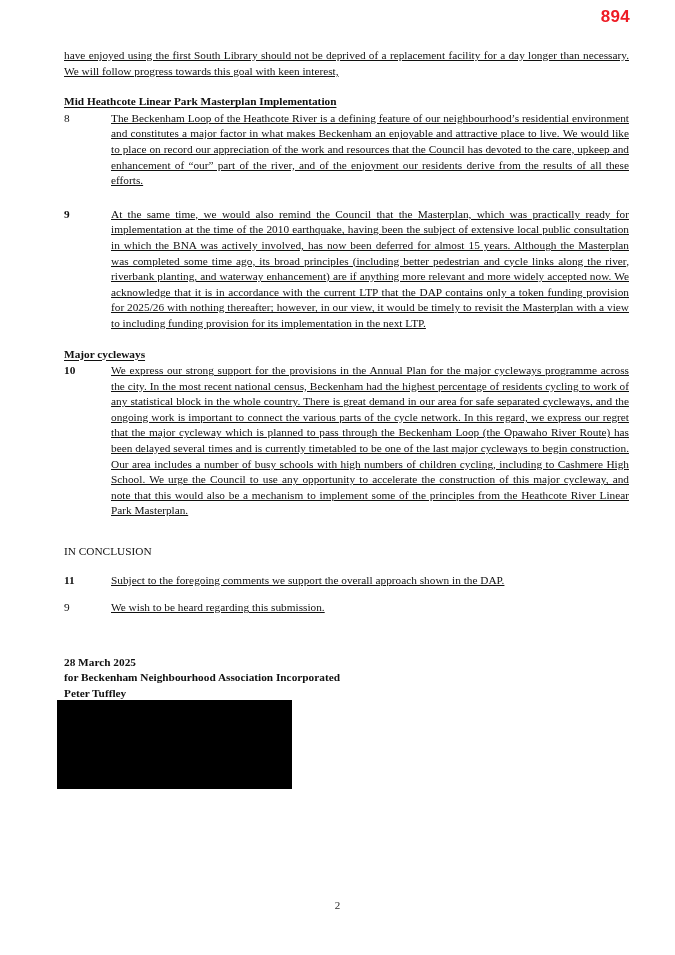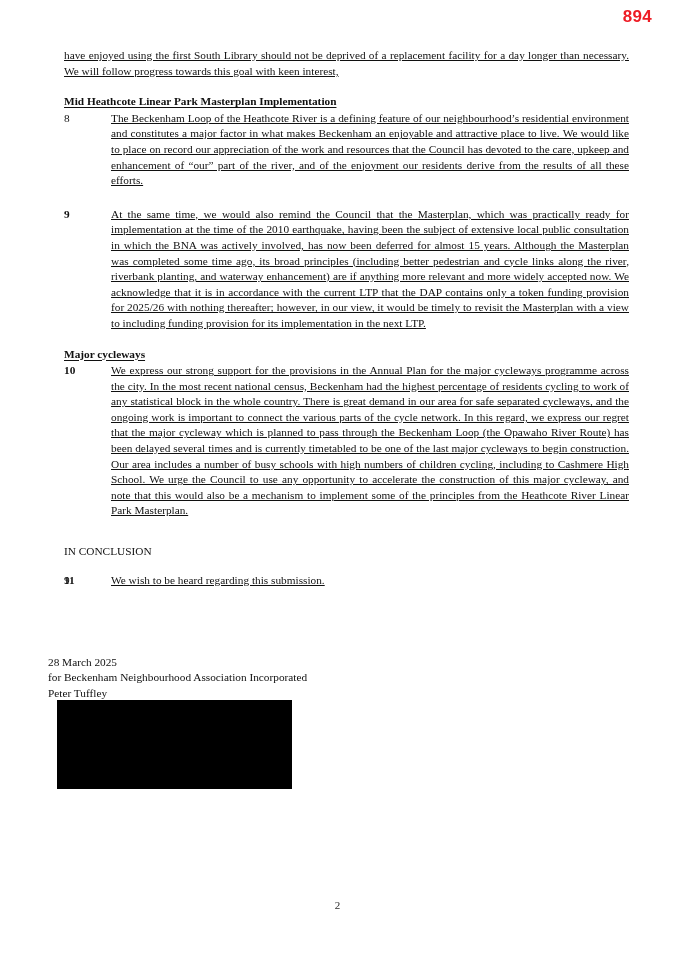--- a/index.html
+++ b/index.html
@@ -18,21 +18,21 @@
     height: 955px;
     background: #ffffff;
     overflow: hidden;
     box-sizing: border-box;
   }
 
   
   .stamp-number {
     position: absolute;
     top: 8px;
-    right: 23px;
+    right: 45px;
     font-family: "Liberation Sans", "DejaVu Sans", sans-serif;
     font-size: 17px;
     font-weight: 700;
     letter-spacing: 0.3px;
     line-height: 1;
     color: #ee1c25;
     text-align: center;
   }
 
   
@@ -86,23 +86,24 @@
 
   .plain-heading {
     font-size: 11.3px;
     line-height: 15.6px;
     margin: 4px 0 13px 0;
   }
 
   
   .sign-block {
     position: absolute;
-    left: 48px;
+    left: 64px;
     top: 655px;
     width: 420px;
+    font-weight: bold;
   }
   .sign-line {
     font-size: 11.3px;
     line-height: 15.4px;
     white-space: nowrap;
   }
 
   
   .redaction {
     position: absolute;
@@ -156,21 +157,21 @@
 
     <div class="para numbered">
       <span class="num bold">10</span><span>We express our strong support for the provisions in the Annual Plan for the major cycleways programme across the city. In the most recent national census, Beckenham had the highest percentage of residents cycling to work of any statistical block in the whole country. There is great demand in our area for safe separated cycleways, and the ongoing work is important to connect the various parts of the cycle network. In this regard, we express our regret that the major cycleway which is planned to pass through the Beckenham Loop (the Opawaho River Route) has been delayed several times and is currently timetabled to be one of the last major cycleways to begin construction. Our area includes a number of busy schools with high numbers of children cycling, including to Cashmere High School. We urge the Council to use any opportunity to accelerate the construction of this major cycleway, and note that this would also be a mechanism to implement some of the principles from the Heathcote River Linear Park Masterplan.</span>
     </div>
 
     <div style="height:9px"></div>
 
     <div class="plain-heading">IN CONCLUSION</div>
 
     <div class="para numbered">
-      <span class="num bold">11</span>
+      <span class="num bold">11</span><span>Subject to the foregoing comments we support the overall approach shown in the DAP.</span>
     </div>
 
     <div class="para numbered">
       <span class="num">9</span><span>We wish to be heard regarding this submission.</span>
     </div>
 
   </div>
 
   <div class="sign-block">
     <div class="sign-line">28 March 2025</div>

